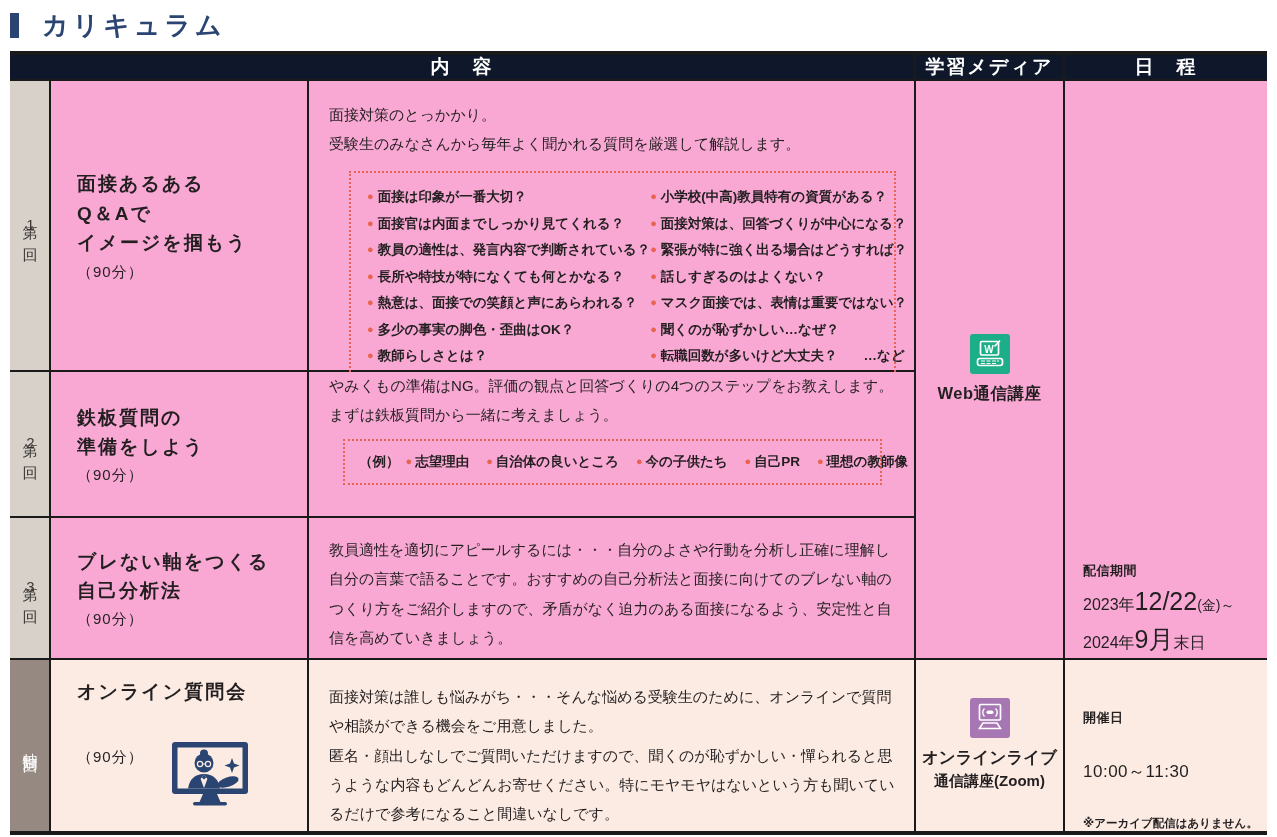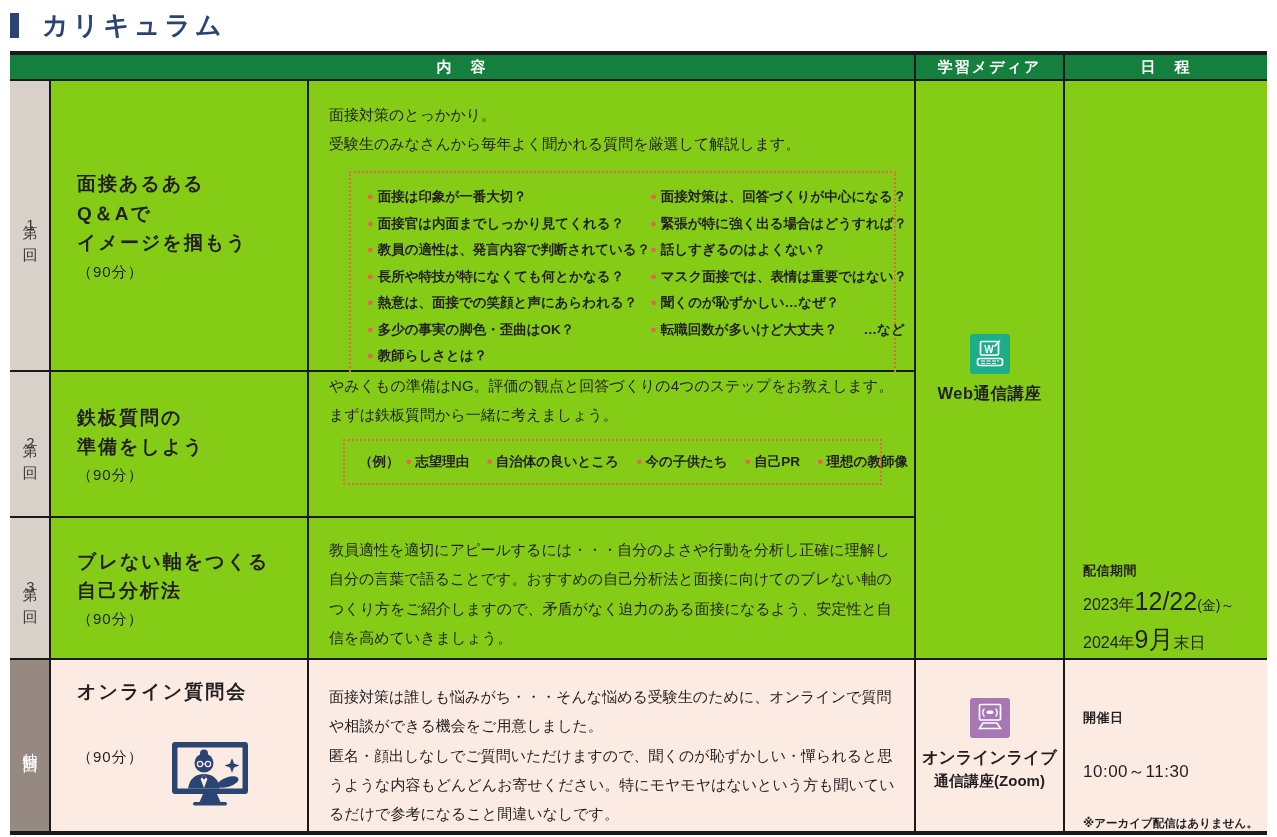--- a/index.html
+++ b/index.html
@@ -9,26 +9,26 @@
   
   .page-title{display:flex;align-items:center;gap:23px;margin:2px 0 11px 0;height:30px;}
   .title-accent{width:9px;height:25px;background:#2b4573;}
   .title-text{font-size:26px;font-weight:bold;color:#2b4573;letter-spacing:4px;}
 
   
   .table{width:1257px;display:grid;
     grid-template-columns:41px 258px 607px 149px 1fr;
     grid-template-rows:26px 291px 146px 142px 171px;
     border-top:4px solid #1a1a1a;border-bottom:4px solid #1a1a1a;}
-  .cell{box-sizing:border-box;border-right:2px solid #1a1a1a;border-bottom:2px solid #1a1a1a;background:#84cc16;}
+  .cell{box-sizing:border-box;border-right:2px solid #1a1a1a;border-bottom:2px solid #1a1a1a;background:#f9a8d4;}
   .c-sched{border-right:none;}
   .r4{border-bottom:none;background:#fcebe2;gap:28px;}
 
   
-  .th{background:#15803d;color:#fff;font-weight:bold;font-size:15px;display:flex;align-items:center;justify-content:center;letter-spacing:2px;}
+  .th{background:#0f172a;color:#fff;font-weight:bold;font-size:19px;display:flex;align-items:center;justify-content:center;letter-spacing:2px;}
   .th-content{grid-column:1/4;grid-row:1;}
   .th-media{grid-column:4;grid-row:1;}
   .th-sched{grid-column:5;grid-row:1;}
 
   
   .label-cell{display:flex;align-items:center;justify-content:center;background:#d7d1ca;}
   .v-label{writing-mode:vertical-rl;text-orientation:upright;font-size:15px;letter-spacing:3px;color:#3a3634;}
   .label-cell.special{background:#958982;}
   .label-cell.special .v-label{color:#fff;}
 
@@ -106,20 +106,21 @@
         <div class="qa-col left">
           <div class="qa-bullet">面接は印象が一番大切？</div>
           <div class="qa-bullet">面接官は内面までしっかり見てくれる？</div>
           <div class="qa-bullet">教員の適性は、発言内容で判断されている？</div>
           <div class="qa-bullet">長所や特技が特になくても何とかなる？</div>
           <div class="qa-bullet">熱意は、面接での笑顔と声にあらわれる？</div>
           <div class="qa-bullet">多少の事実の脚色・歪曲はOK？</div>
           <div class="qa-bullet">教師らしさとは？</div>
         </div>
         <div class="qa-col">
+          <div class="qa-bullet">小学校(中高)教員特有の資質がある？</div>
           <div class="qa-bullet">面接対策は、回答づくりが中心になる？</div>
           <div class="qa-bullet">緊張が特に強く出る場合はどうすれば？</div>
           <div class="qa-bullet">話しすぎるのはよくない？</div>
           <div class="qa-bullet">マスク面接では、表情は重要ではない？</div>
           <div class="qa-bullet">聞くのが恥ずかしい…なぜ？</div>
           <div class="qa-bullet"><span>転職回数が多いけど大丈夫？</span><span class="qa-suffix">…など</span></div>
         </div>
       </div>
     </div>
 

